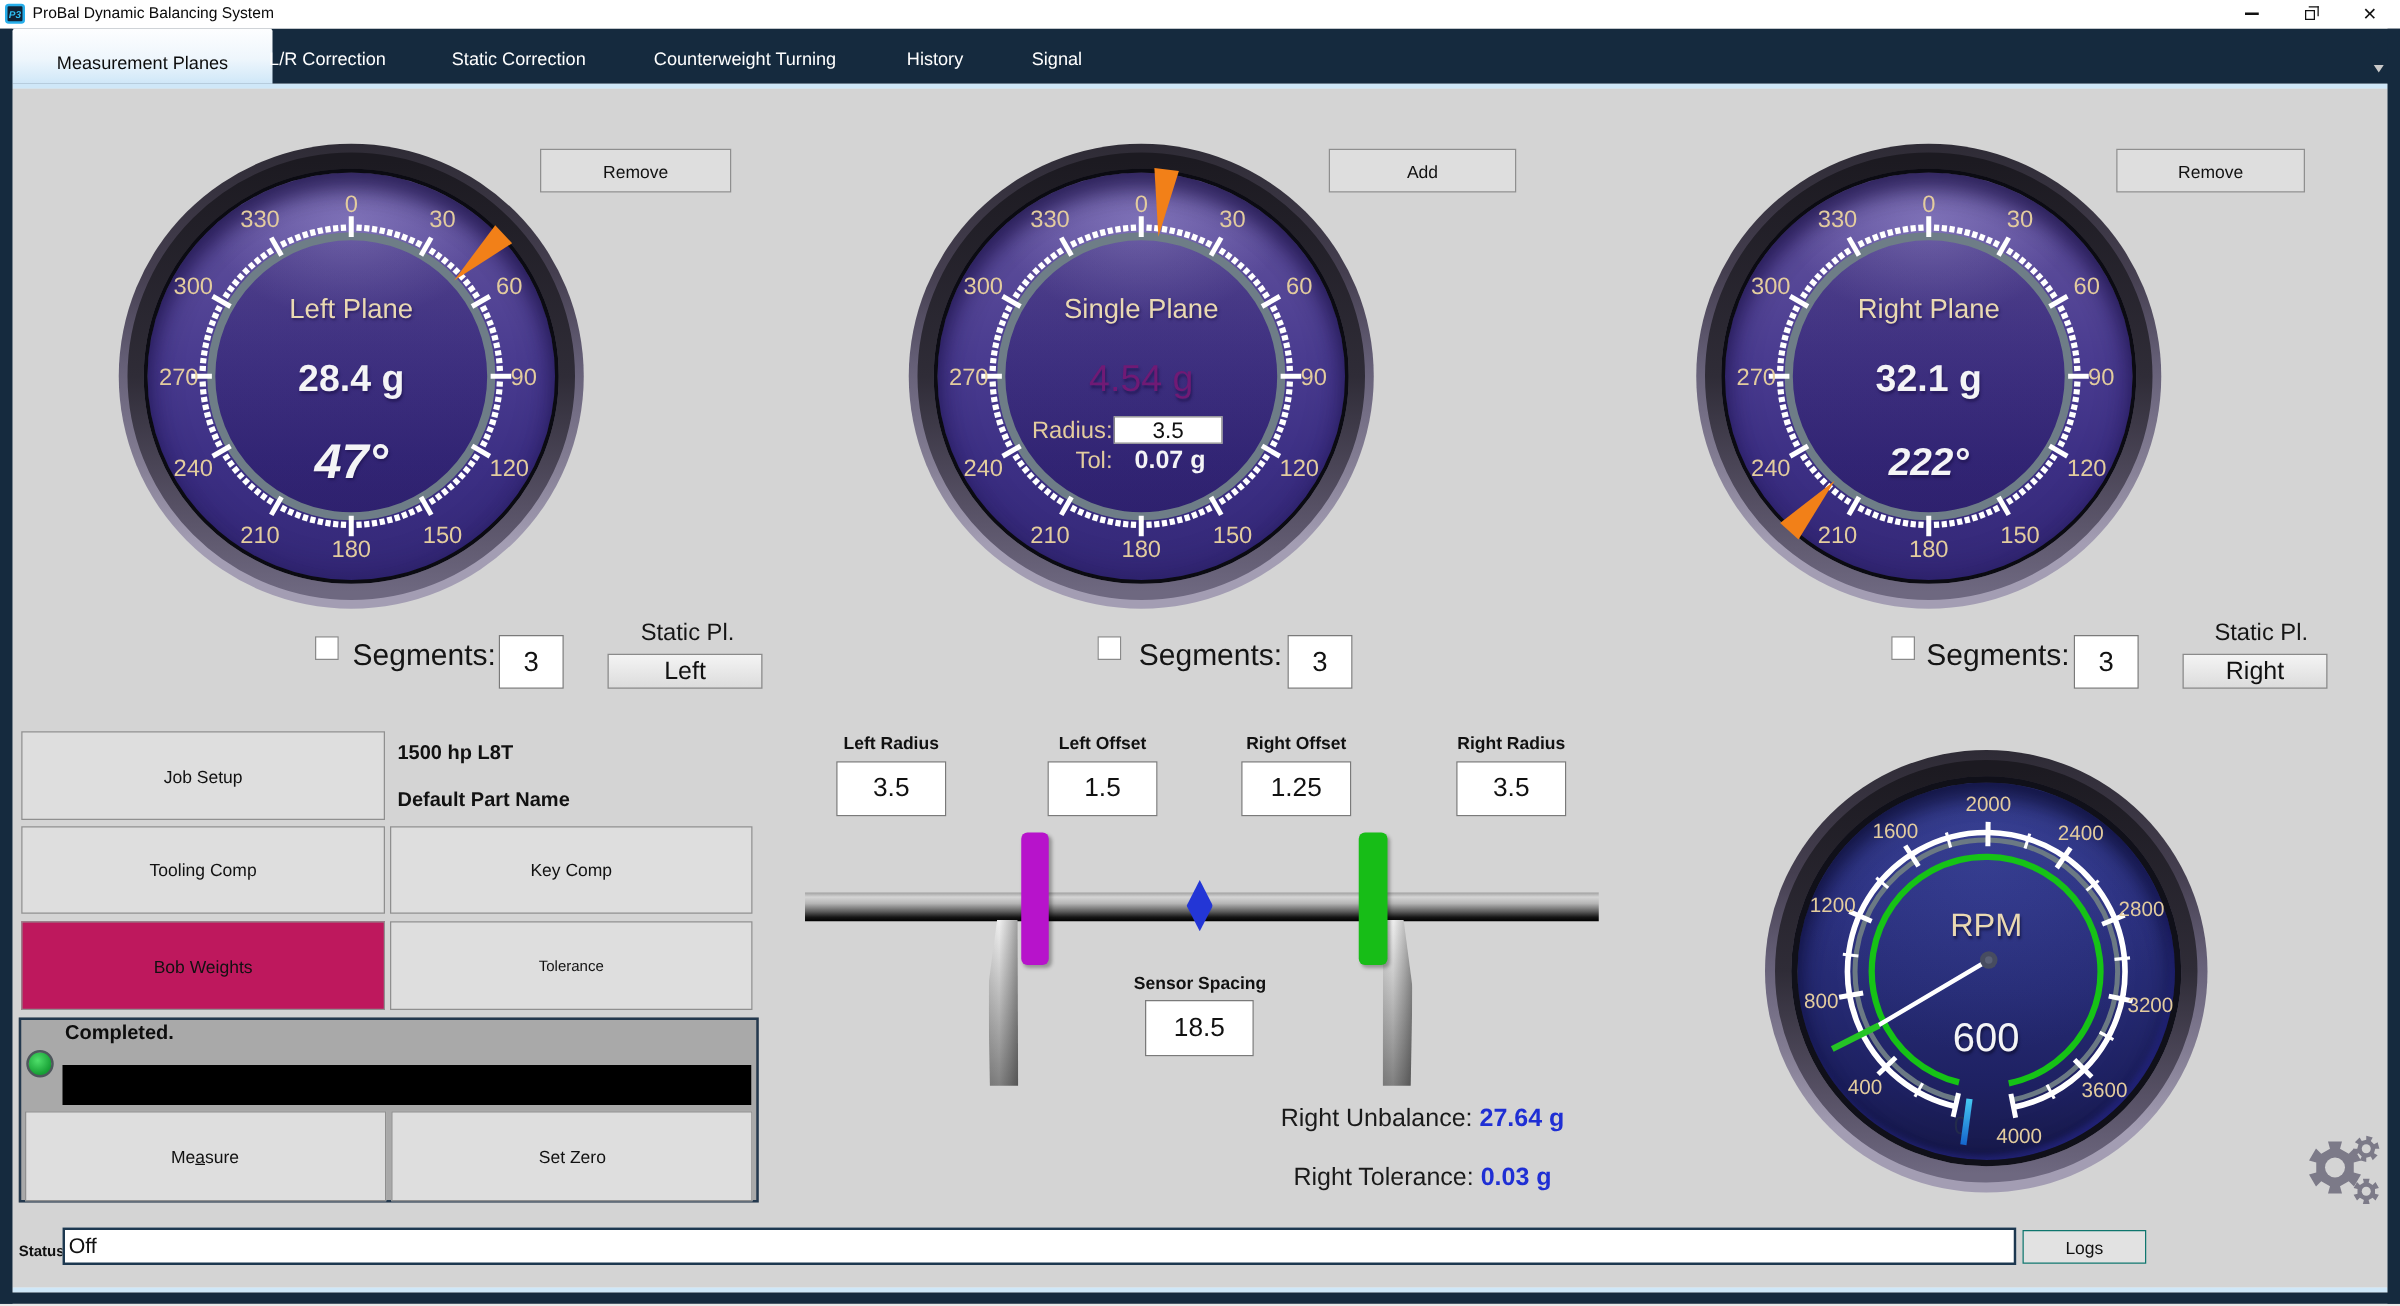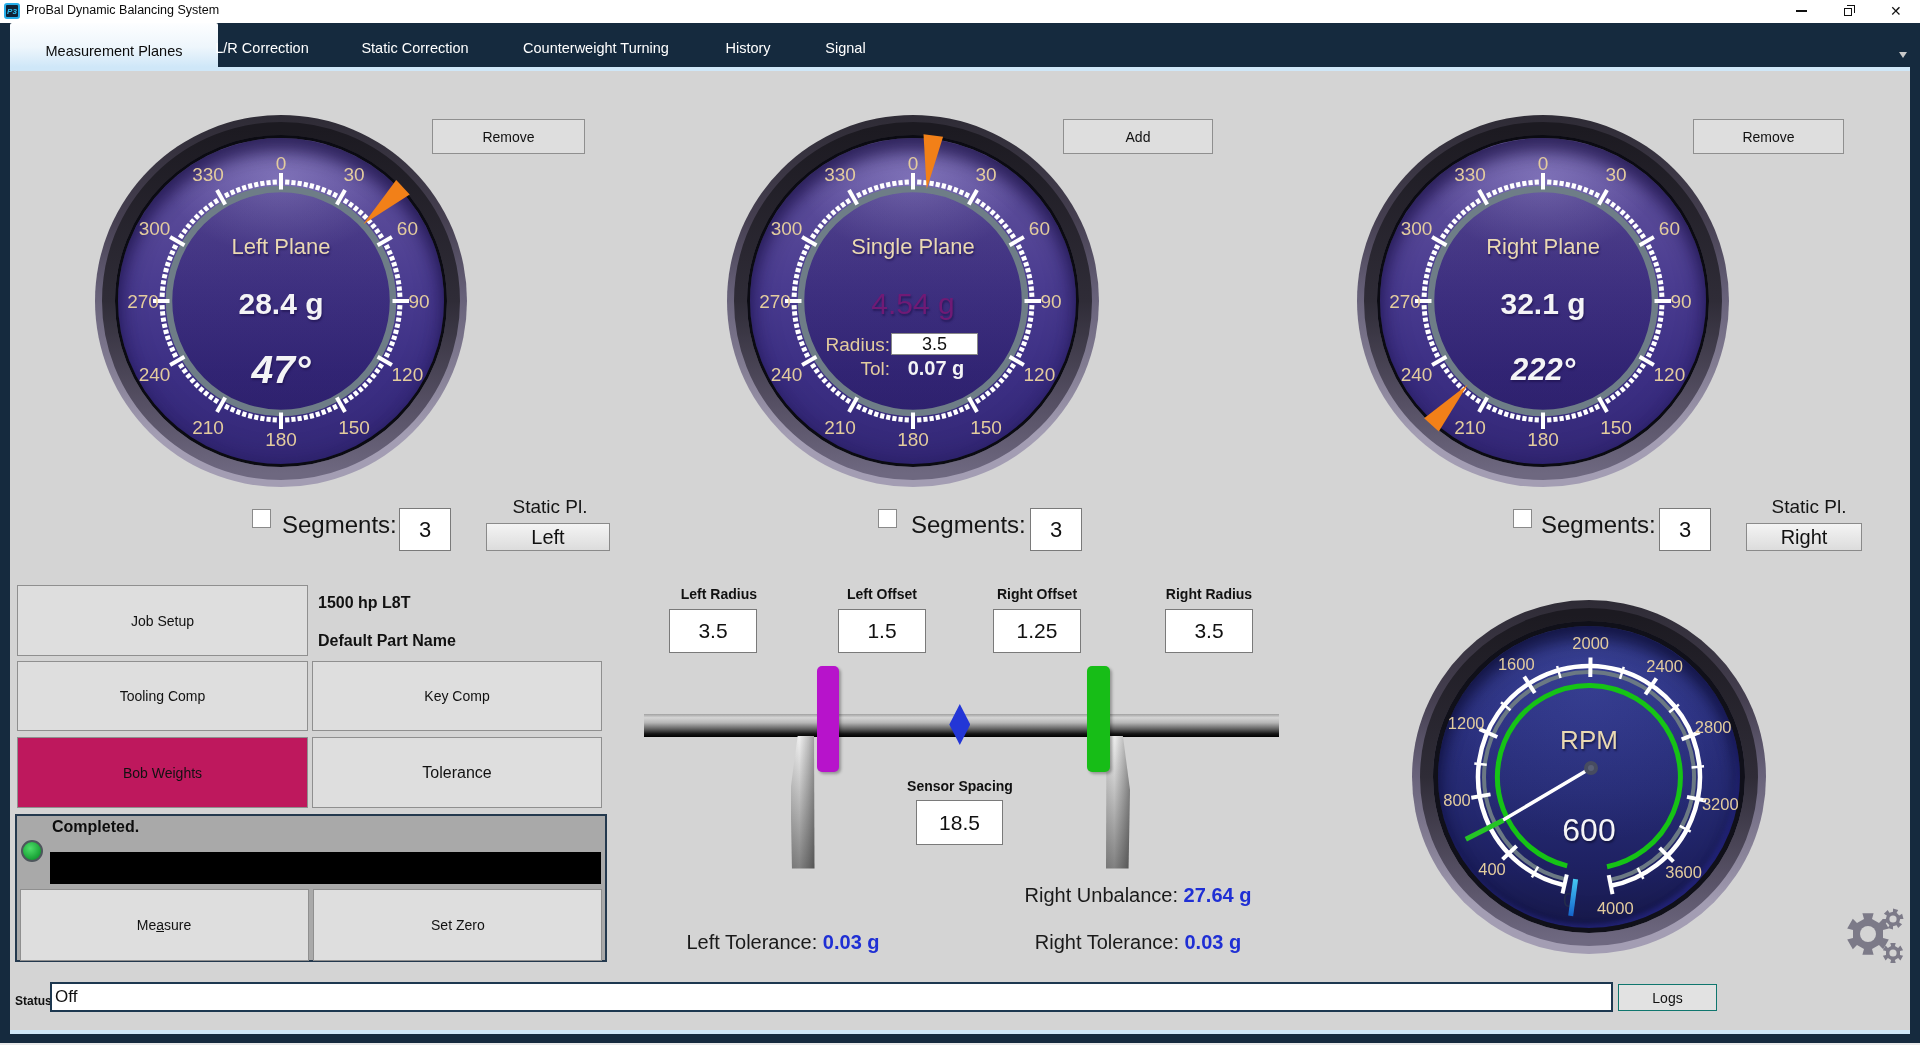--- a/index.html
+++ b/index.html
@@ -509,45 +509,44 @@
 <div style="position:absolute;left:490px;top:496px;width:120px;text-align:center;font-size:19px;color:#151515">Static Pl.</div>
 <div class="abs" style="left:486px;top:523px;width:124px;height:28px;background:linear-gradient(180deg,#f4f4f4,#dcdcdc);border:1px solid #8a8a8a;display:flex;align-items:center;justify-content:center;font-size:20px;color:#111">Left</div>
 <div style="position:absolute;left:1749px;top:496px;width:120px;text-align:center;font-size:19px;color:#151515">Static Pl.</div>
 <div class="abs" style="left:1746px;top:523px;width:116px;height:28px;background:linear-gradient(180deg,#f4f4f4,#dcdcdc);border:1px solid #8a8a8a;display:flex;align-items:center;justify-content:center;font-size:20px;color:#111">Right</div>
 <div style="position:absolute;left:17px;top:585px;width:291px;height:71px;background:#dedede;border:1px solid #8f8f8f;display:flex;align-items:center;justify-content:center;font-size:14px;color:#111;box-sizing:border-box">Job Setup</div>
 <div class="abs" style="left:318px;top:594px;font-size:16px;font-weight:bold;color:#111">1500 hp L8T</div>
 <div class="abs" style="left:318px;top:632px;font-size:16px;font-weight:bold;color:#111">Default Part Name</div>
 <div style="position:absolute;left:17px;top:661px;width:291px;height:70px;background:#dedede;border:1px solid #8f8f8f;display:flex;align-items:center;justify-content:center;font-size:14px;color:#111;box-sizing:border-box">Tooling Comp</div>
 <div style="position:absolute;left:312px;top:661px;width:290px;height:70px;background:#dedede;border:1px solid #8f8f8f;display:flex;align-items:center;justify-content:center;font-size:14px;color:#111;box-sizing:border-box">Key Comp</div>
 <div style="position:absolute;left:17px;top:737px;width:291px;height:71px;background:#be185d;border:1px solid #8f8f8f;display:flex;align-items:center;justify-content:center;font-size:14px;color:#111;box-sizing:border-box">Bob Weights</div>
-<div style="position:absolute;left:312px;top:737px;width:290px;height:71px;background:#dedede;border:1px solid #8f8f8f;display:flex;align-items:center;justify-content:center;font-size:16px;color:#111;box-sizing:border-box">Tolerance</div>
+<div style="position:absolute;left:312px;top:737px;width:290px;height:71px;background:#dedede;border:1px solid #8f8f8f;display:flex;align-items:center;justify-content:center;font-size:12px;color:#111;box-sizing:border-box">Tolerance</div>
 <div class="abs" style="left:15px;top:814px;width:592px;height:148px;background:#a9a9a9;border:2px solid #24394e"></div>
 <div class="abs" style="left:52px;top:818px;font-size:16px;font-weight:bold;color:#0d0d0d">Completed.</div>
 <div class="abs" style="left:21px;top:840px;width:22px;height:22px;border-radius:50%;background:radial-gradient(circle at 40% 35%,#4fdf6a,#17a035 70%);border:2px solid #4e565c"></div>
 <div class="abs" style="left:50px;top:852px;width:551px;height:32px;background:#000"></div>
 <div style="position:absolute;left:19.5px;top:889px;width:289px;height:72px;background:#dedede;border:1px solid #8f8f8f;display:flex;align-items:center;justify-content:center;font-size:14px;color:#111;box-sizing:border-box">Me<span style="text-decoration:underline">a</span>sure</div>
 <div style="position:absolute;left:313.4px;top:889px;width:289px;height:72px;background:#dedede;border:1px solid #8f8f8f;display:flex;align-items:center;justify-content:center;font-size:14px;color:#111;box-sizing:border-box">Set Zero</div>
-<div class="abs" style="left:669px;top:586px;width:88px;text-align:right;font-size:14px;font-weight:bold;color:#111">Left Radius</div>
+<div class="abs" style="left:669px;top:586px;width:88px;text-align:center;font-size:14px;font-weight:bold;color:#111">Left Radius</div>
 <div style="position:absolute;left:669px;top:609px;width:88px;height:44px;background:#fff;border:1px solid #7a7a7a;display:flex;align-items:center;justify-content:center;font-size:21px;color:#111;box-sizing:border-box">3.5</div>
 <div class="abs" style="left:838px;top:586px;width:88px;text-align:center;font-size:14px;font-weight:bold;color:#111">Left Offset</div>
 <div style="position:absolute;left:838px;top:609px;width:88px;height:44px;background:#fff;border:1px solid #7a7a7a;display:flex;align-items:center;justify-content:center;font-size:21px;color:#111;box-sizing:border-box">1.5</div>
 <div class="abs" style="left:993px;top:586px;width:88px;text-align:center;font-size:14px;font-weight:bold;color:#111">Right Offset</div>
 <div style="position:absolute;left:993px;top:609px;width:88px;height:44px;background:#fff;border:1px solid #7a7a7a;display:flex;align-items:center;justify-content:center;font-size:21px;color:#111;box-sizing:border-box">1.25</div>
 <div class="abs" style="left:1165px;top:586px;width:88px;text-align:center;font-size:14px;font-weight:bold;color:#111">Right Radius</div>
 <div style="position:absolute;left:1165px;top:609px;width:88px;height:44px;background:#fff;border:1px solid #7a7a7a;display:flex;align-items:center;justify-content:center;font-size:21px;color:#111;box-sizing:border-box">3.5</div>
 <div class="abs" style="left:644px;top:713.5px;width:635px;height:23px;background:linear-gradient(180deg,#a0a0a0 0%,#d5d5d5 16%,#b5b5b5 38%,#5e5e5e 66%,#161616 86%,#000 100%)"></div>
 <div class="abs" style="left:790.5px;top:735.5px;width:24px;height:133px;background:linear-gradient(90deg,#dedede 0%,#f0f0f0 35%,#c2c2c2 72%,#9a9a9a 100%),linear-gradient(180deg,#ffffff,#888888);background-blend-mode:multiply;clip-path:polygon(30% 0%,98% 0%,100% 100%,6% 100%,0% 41%)"></div>
 <div class="abs" style="left:1106px;top:735.5px;width:24px;height:133px;background:linear-gradient(90deg,#dedede 0%,#f0f0f0 35%,#c2c2c2 72%,#9a9a9a 100%),linear-gradient(180deg,#ffffff,#888888);background-blend-mode:multiply;clip-path:polygon(2% 0%,70% 0%,100% 41%,94% 100%,0% 100%)"></div>
 <div class="abs" style="left:816.7px;top:665.7px;width:22.7px;height:106.4px;background:#b713cb;border-radius:5px;box-shadow:2px 2px 3px rgba(0,0,0,0.3)"></div>
 <div class="abs" style="left:1087px;top:665.7px;width:22.7px;height:106.4px;background:#17bd17;border-radius:5px;box-shadow:2px 2px 3px rgba(0,0,0,0.3)"></div>
 <div class="abs" style="left:949.3px;top:704px;width:21px;height:41px;background:#2336d6;clip-path:polygon(50% 0,100% 50%,50% 100%,0 50%)"></div>
 <div class="abs" style="left:880px;top:778px;width:160px;text-align:center;font-size:14px;font-weight:bold;color:#111">Sensor Spacing</div>
 <div style="position:absolute;left:916px;top:800px;width:87px;height:45px;background:#fff;border:1px solid #7a7a7a;display:flex;align-items:center;justify-content:center;font-size:21px;color:#111;box-sizing:border-box">18.5</div>
 <div class="abs" style="left:938px;top:884px;width:400px;text-align:center;font-size:20px;color:#1a1a1a">Right Unbalance: <span style="color:#1f2fd4;font-weight:bold">27.64 g</span></div>
-<div class="abs" style="left:583px;top:931px;width:400px;text-align:center;font-size:20px;color:#1a1a1a">Left Tolerance: <span style="color:#1f2fd4;font-weight:bold">0.03 g</span></div>
 <div class="abs" style="left:938px;top:931px;width:400px;text-align:center;font-size:20px;color:#1a1a1a">Right Tolerance: <span style="color:#1f2fd4;font-weight:bold">0.03 g</span></div>
 <div style="position:absolute;left:1412px;top:600px;width:354px;height:354px">
 <div style="position:absolute;inset:0;border-radius:50%;background:linear-gradient(180deg,#2e2b35 0%,#453f50 28%,#666078 48%,#837d93 68%,#a39db3 86%)"></div>
 <svg width="354" height="354" viewBox="0 0 354 354" style="position:absolute;left:0;top:0">
         <defs>
           <linearGradient id="bzr" x1="0" y1="0" x2="0" y2="1">
             <stop offset="0" stop-color="#1c1a21"></stop>
             <stop offset="0.5" stop-color="#2f2c37"></stop>
             <stop offset="0.8" stop-color="#565064"></stop>
             <stop offset="1" stop-color="#6e6880"></stop>

